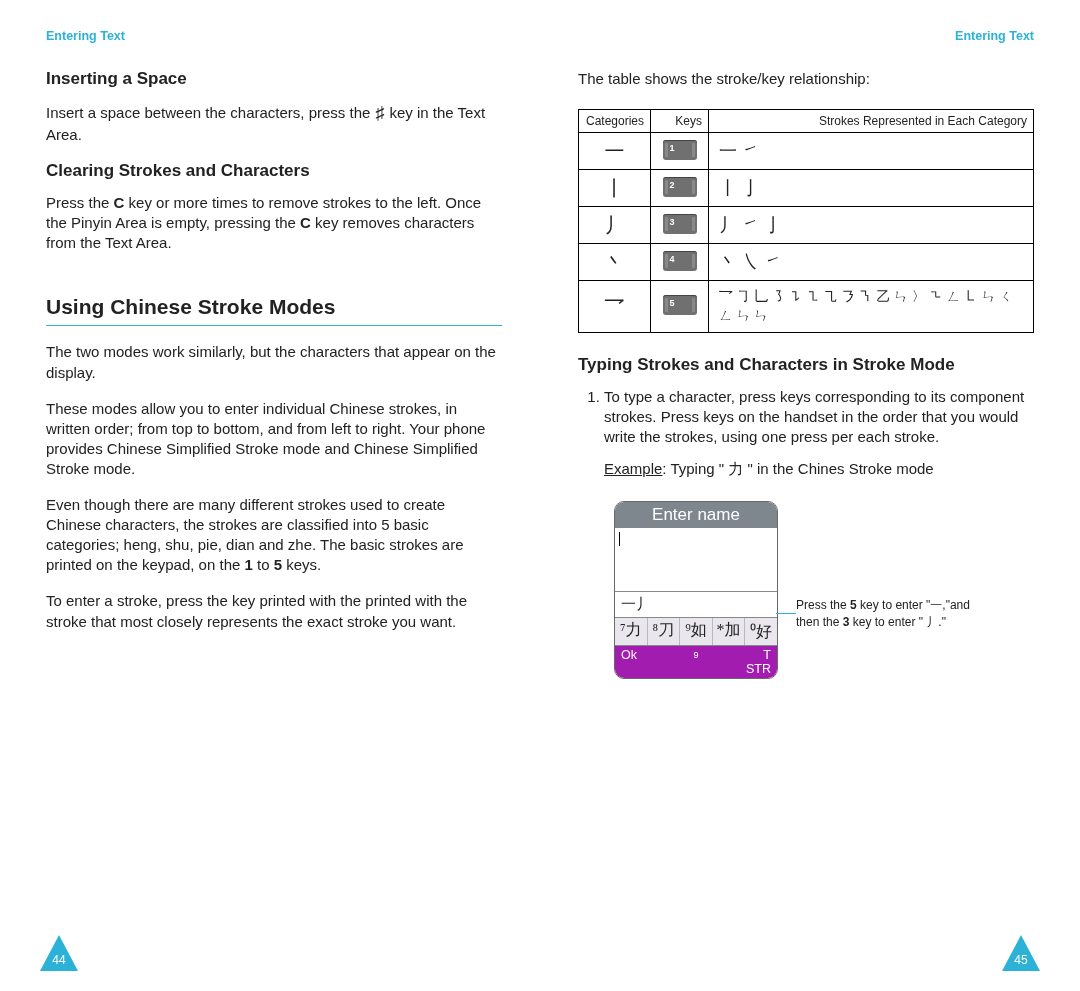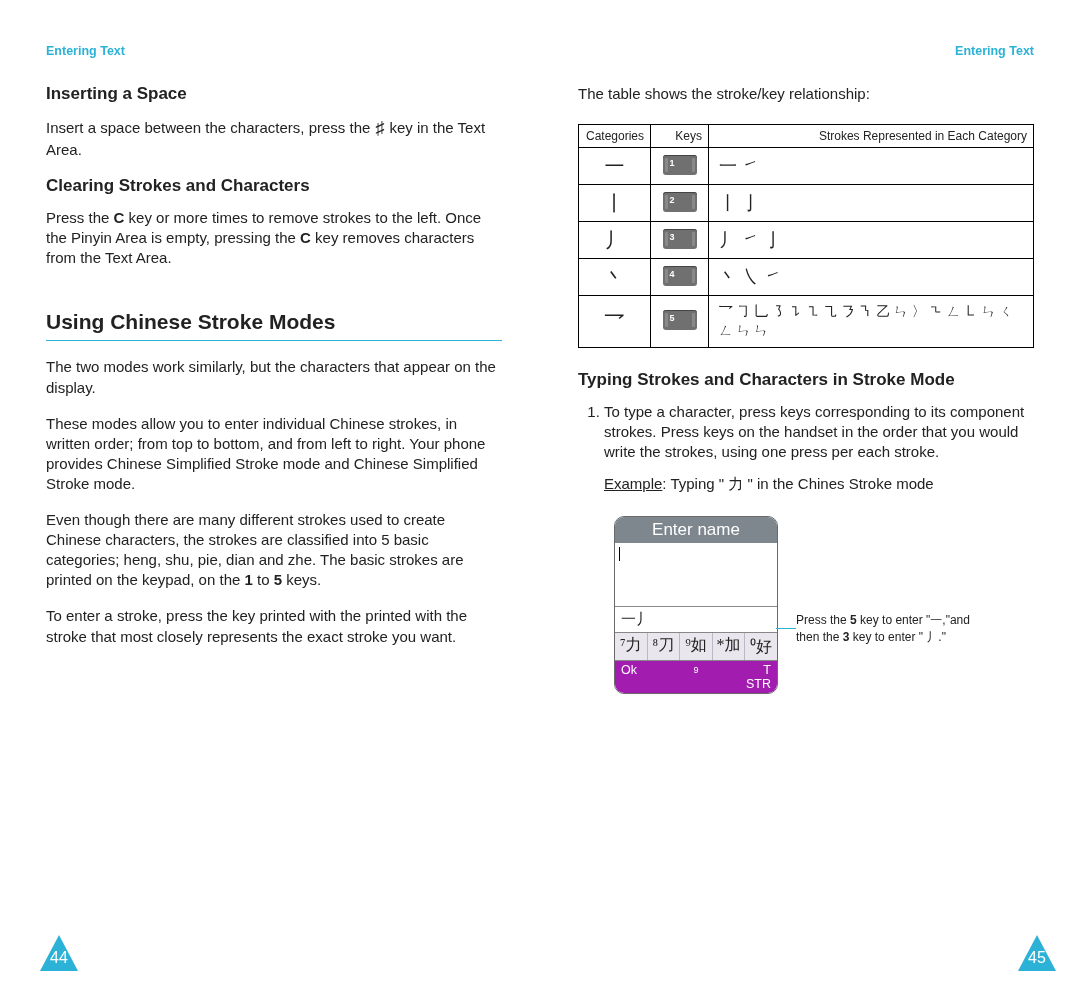--- a/index.html
+++ b/index.html
@@ -1,31 +1,31 @@
 <!DOCTYPE html>
 <html><head>
 <meta charset="utf-8">
 <style>
   * { box-sizing: border-box; margin: 0; padding: 0; }
   html, body { width: 1080px; height: 991px; background: #fff; font-family: Verdana, Geneva, sans-serif; color: #222; }
   .spread { display: flex; width: 100%; height: 100%; }
-  .page { width: 50%; height: 100%; padding: 44px 46px 24px 46px; position: relative; display: flex; flex-direction: column; }
+  .page { width: 50%; height: 100%; padding: 29px 46px 24px 46px; position: relative; display: flex; flex-direction: column; }
   .page-left { padding-right: 38px; }
   .page-right { padding-left: 38px; }
   .runhead { color: #2bb2d6; font-weight: bold; font-size: 12.5px; margin-bottom: 26px; }
   .page-right .runhead { text-align: right; }
   h2 { font-size: 17px; font-weight: bold; margin-bottom: 12px; }
   h1 { font-size: 21px; font-weight: bold; margin-top: 26px; margin-bottom: 6px; }
   .rule { border: none; border-top: 1.5px solid #2bb2d6; margin-bottom: 16px; }
   p { font-size: 15px; line-height: 1.34; margin-bottom: 16px; }
   .pagenum-tri { position: absolute; bottom: 20px; width: 38px; height: 36px; }
   .page-left .pagenum-tri { left: 40px; }
-  .page-right .pagenum-tri { right: 24px; }
+  .page-right .pagenum-tri { right: 40px; }
   .tri-svg { position: absolute; inset: 0; }
-  .pagenum { position: absolute; inset: 0; display: flex; align-items: flex-end; justify-content: center; padding-bottom: 4px; font-size: 16px; color: #fff; }
+  .pagenum { position: absolute; inset: 0; display: flex; align-items: flex-end; justify-content: center; padding-bottom: 4px; font-size: 12px; color: #fff; }
 
   
   table.stroke-table { border-collapse: collapse; margin: 4px 0 22px 0; width: 100%; }
   table.stroke-table th, table.stroke-table td { border: 1px solid #000; font-size: 12px; padding: 4px 6px; vertical-align: middle; }
   table.stroke-table th { font-weight: normal; text-align: right; }
   table.stroke-table td.keycell { text-align: center; padding: 6px 4px; }
   table.stroke-table td.catcell { text-align: center; font-size: 20px; font-family: 'Songti SC','SimSun',serif; line-height: 1; padding: 8px 0; }
   table.stroke-table td.strokescell { font-size: 18px; font-family: 'Songti SC','SimSun',serif; padding-left: 10px; white-space: nowrap; }
   .tall5 td { height: 52px; }
 

